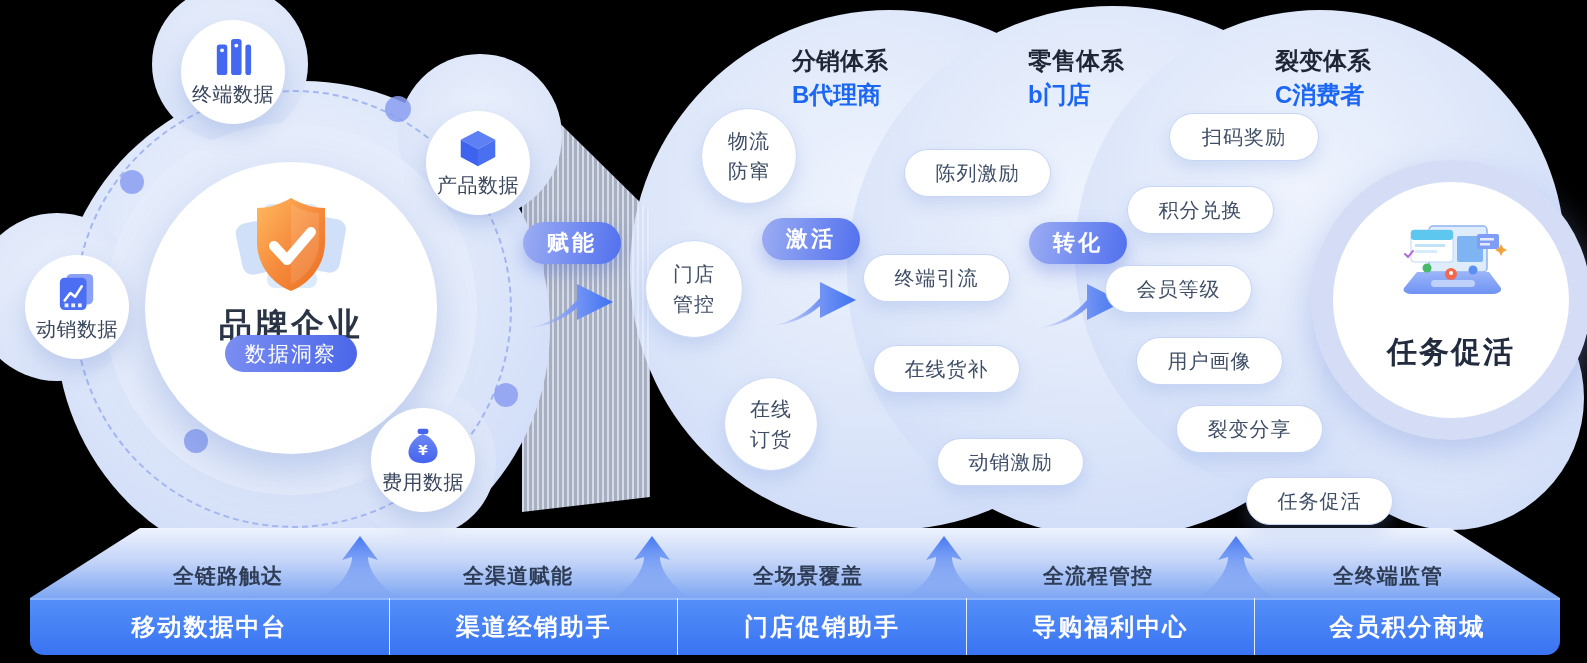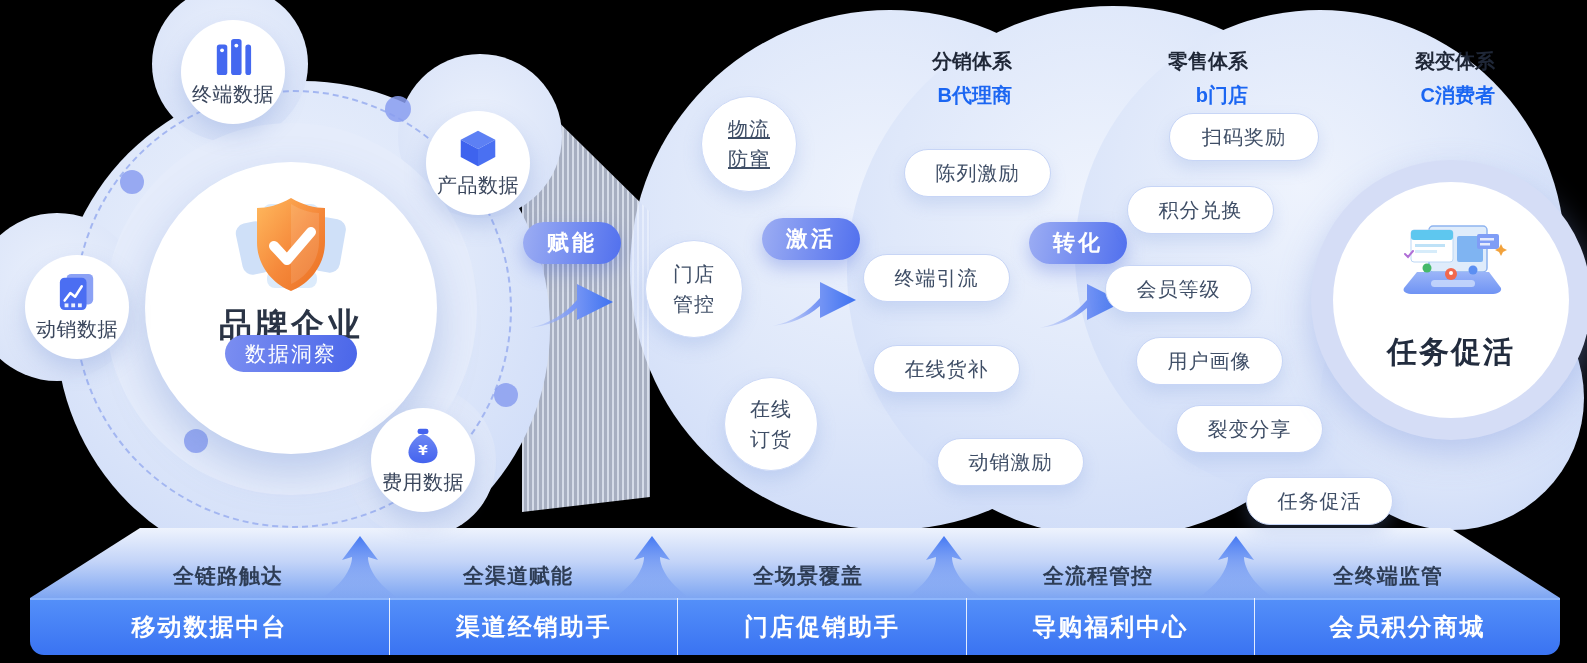--- a/index.html
+++ b/index.html
@@ -15,21 +15,21 @@
   .hub-circle{border-radius:50%;background:#fff;box-shadow:0 18px 40px rgba(110,140,210,.35);}
   .data-circle{border-radius:50%;background:#fff;box-shadow:0 10px 22px rgba(110,140,210,.30);
                display:flex;flex-direction:column;align-items:center;justify-content:center;gap:4px;}
   .data-circle .lbl{font-size:20px;color:#3a465c;letter-spacing:.5px;}
   .hub-title{font-size:33px;font-weight:800;color:#2a3445;letter-spacing:3px;text-align:center;}
   .hub-badge{border-radius:19px;background:linear-gradient(100deg,#7b8ef1,#4a66e9);color:#fff;
              font-size:21px;letter-spacing:2px;display:flex;align-items:center;justify-content:center;}
   .flow-pill{border-radius:22px;background:linear-gradient(100deg,#9cadf3,#5170ee);color:#fff;
              font-weight:700;font-size:22px;letter-spacing:3px;display:flex;align-items:center;justify-content:center;
              box-shadow:0 8px 18px rgba(80,110,220,.35);}
-  .stage-head{line-height:34px;font-size:20px;font-weight:800;text-align:right;}
+  .stage-head{line-height:34px;font-size:24px;font-weight:800;}
   .stage-head .t1{color:#1f2737;}
   .stage-head .t2{color:#1b66f2;}
   .stage-circle{border-radius:50%;background:#fff;border:1.5px solid #ccd9f7;box-shadow:0 8px 18px rgba(120,150,220,.25);
                 display:flex;align-items:center;justify-content:center;text-align:center;
                 color:#3f4e66;font-size:20px;line-height:30px;letter-spacing:1px;white-space:pre-line;}
   .capsule{height:46px;border-radius:24px;background:#fff;border:1.5px solid #c7d5f6;
            box-shadow:0 8px 16px rgba(120,150,220,.22);display:flex;align-items:center;justify-content:center;
            color:#3f4e66;font-size:20px;letter-spacing:1px;}
   .term-ring{border-radius:50%;background:#d5ddf6;box-shadow:0 14px 34px rgba(130,155,225,.45);}
   .term-circle{border-radius:50%;background:#fff;}
@@ -231,21 +231,21 @@
   </div>
   <div class="abs stage-head" style="left:1028px;top:44px;width:220px;">
     <div class="t1">零售体系</div>
     <div class="t2">b门店</div>
   </div>
   <div class="abs stage-head" style="left:1275px;top:44px;width:220px;">
     <div class="t1">裂变体系</div>
     <div class="t2">C消费者</div>
   </div>
 
-  <div class="abs stage-circle" style="left:701px;top:96px;width:94px;height:94px;text-decoration:underline;">物流
+  <div class="abs stage-circle" style="left:701px;top:108px;width:94px;height:94px;">物流
 防窜</div>
   <div class="abs stage-circle" style="left:645px;top:240px;width:96px;height:96px;">门店
 管控</div>
   <div class="abs stage-circle" style="left:724px;top:377px;width:92px;height:92px;">在线
 订货</div>
 
   <div class="abs capsule" style="left:904px;top:149px;width:145px;">陈列激励</div>
   <div class="abs capsule" style="left:863px;top:254px;width:145px;">终端引流</div>
   <div class="abs capsule" style="left:873px;top:345px;width:145px;">在线货补</div>
   <div class="abs capsule" style="left:937px;top:438px;width:145px;">动销激励</div>

